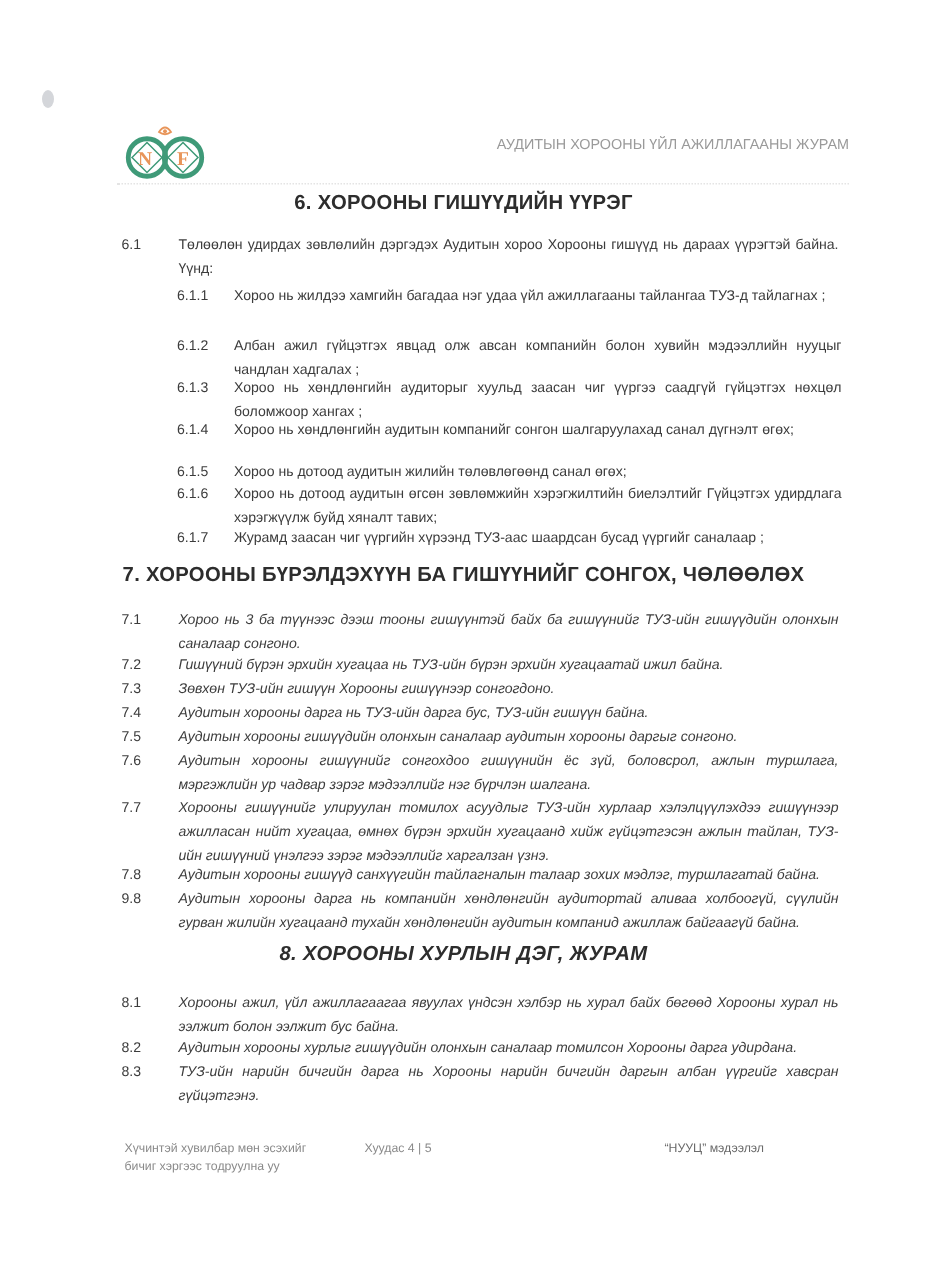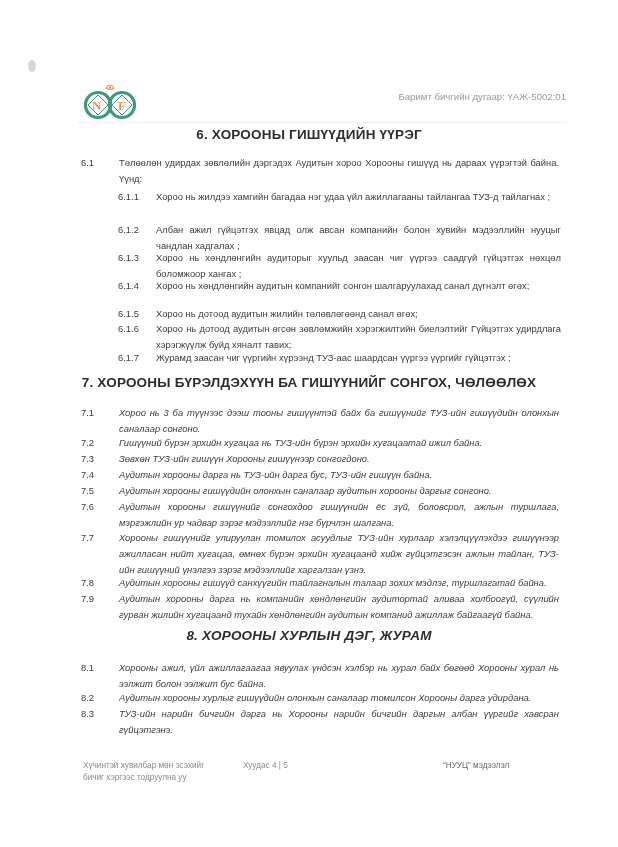--- a/index.html
+++ b/index.html
@@ -52,21 +52,21 @@
     <circle cx="19" cy="21" r="12.5" fill="none" stroke="#3f9a78" stroke-width="3.2"></circle>
     <circle cx="43" cy="21" r="12.5" fill="none" stroke="#3f9a78" stroke-width="3.2"></circle>
     <path d="M9 21 L19 11 L29 21 L19 31 Z" fill="none" stroke="#3f9a78" stroke-width="1"></path>
     <path d="M33 21 L43 11 L53 21 L43 31 Z" fill="none" stroke="#3f9a78" stroke-width="1"></path>
     <text x="13" y="26" font-size="13" font-weight="bold" fill="#e8955a" font-family="Liberation Serif, serif">N</text>
     <text x="39" y="26" font-size="13" font-weight="bold" fill="#e8955a" font-family="Liberation Serif, serif">F</text>
   </svg>
 </div>
 
 <div class="hdr">
-  <div>Баримт бичгийн дугаар: ҮАЖ-5002:01</div>
+  <div>АУДИТЫН ХОРООНЫ ҮЙЛ АЖИЛЛАГААНЫ ЖУРАМ</div>
 </div>
 <div class="hdr-rule"></div>
 
 <div class="sec-title" style="top:127px;">6.  ХОРООНЫ ГИШҮҮДИЙН ҮҮРЭГ</div>
 
 <div class="item lvl1" style="top:155px;">
   <span class="num">6.1</span>
   <div class="txt">Төлөөлөн удирдах зөвлөлийн дэргэдэх Аудитын хороо Хорооны гишүүд нь дараах үүрэгтэй байна. Үүнд:</div>
 </div>
 
@@ -89,21 +89,21 @@
 <div class="item lvl2" style="top:306px;">
   <span class="num">6.1.5</span>
   <div class="txt">Хороо нь дотоод аудитын жилийн төлөвлөгөөнд санал өгөх;</div>
 </div>
 <div class="item lvl2" style="top:321px;">
   <span class="num">6.1.6</span>
   <div class="txt">Хороо нь дотоод аудитын өгсөн зөвлөмжийн хэрэгжилтийн биелэлтийг Гүйцэтгэх удирдлага хэрэгжүүлж буйд хяналт тавих;</div>
 </div>
 <div class="item lvl2" style="top:350px;">
   <span class="num">6.1.7</span>
-  <div class="txt">Журамд заасан чиг үүргийн хүрээнд ТУЗ-аас шаардсан үүргээ үүргийг гүйцэтгэх ;</div>
+  <div class="txt">Журамд заасан чиг үүргийн хүрээнд ТУЗ-аас шаардсан бусад үүргийг саналаар ;</div>
 </div>
 
 <div class="sec-title" style="top:375px;">7.  ХОРООНЫ БҮРЭЛДЭХҮҮН БА ГИШҮҮНИЙГ СОНГОХ, ЧӨЛӨӨЛӨХ</div>
 
 <div class="item lvl1b" style="top:405px;">
   <span class="num">7.1</span>
   <div class="txt">Хороо нь 3 ба түүнээс дээш тооны гишүүнтэй байх ба гишүүнийг ТУЗ-ийн гишүүдийн олонхын саналаар сонгоно.</div>
 </div>
 <div class="item lvl1b" style="top:435px;">
   <span class="num">7.2</span>
@@ -127,21 +127,21 @@
 </div>
 <div class="item lvl1b" style="top:530px;">
   <span class="num">7.7</span>
   <div class="txt">Хорооны гишүүнийг улируулан томилох асуудлыг ТУЗ-ийн хурлаар хэлэлцүүлэхдээ гишүүнээр ажилласан нийт хугацаа, өмнөх бүрэн эрхийн хугацаанд хийж гүйцэтгэсэн ажлын тайлан, ТУЗ-ийн гишүүний үнэлгээ зэрэг мэдээллийг харгалзан үзнэ.</div>
 </div>
 <div class="item lvl1b" style="top:575px;">
   <span class="num">7.8</span>
   <div class="txt">Аудитын хорооны гишүүд санхүүгийн тайлагналын талаар зохих мэдлэг, туршлагатай байна.</div>
 </div>
 <div class="item lvl1b" style="top:591px;">
-  <span class="num">7.9</span>
+  <span class="num">9.8</span>
   <div class="txt">Аудитын хорооны дарга нь компанийн хөндлөнгийн аудитортай аливаа холбоогүй, сүүлийн гурван жилийн хугацаанд тухайн хөндлөнгийн аудитын компанид ажиллаж байгаагүй байна.</div>
 </div>
 
 <div class="sec-title" style="top:628px;font-style:italic;">8.  ХОРООНЫ ХУРЛЫН ДЭГ, ЖУРАМ</div>
 
 <div class="item lvl1b" style="top:660px;">
   <span class="num">8.1</span>
   <div class="txt">Хорооны ажил, үйл ажиллагаагаа явуулах үндсэн хэлбэр нь хурал байх бөгөөд Хорооны хурал нь ээлжит болон ээлжит бус байна.</div>
 </div>
 <div class="item lvl1b" style="top:690px;">

